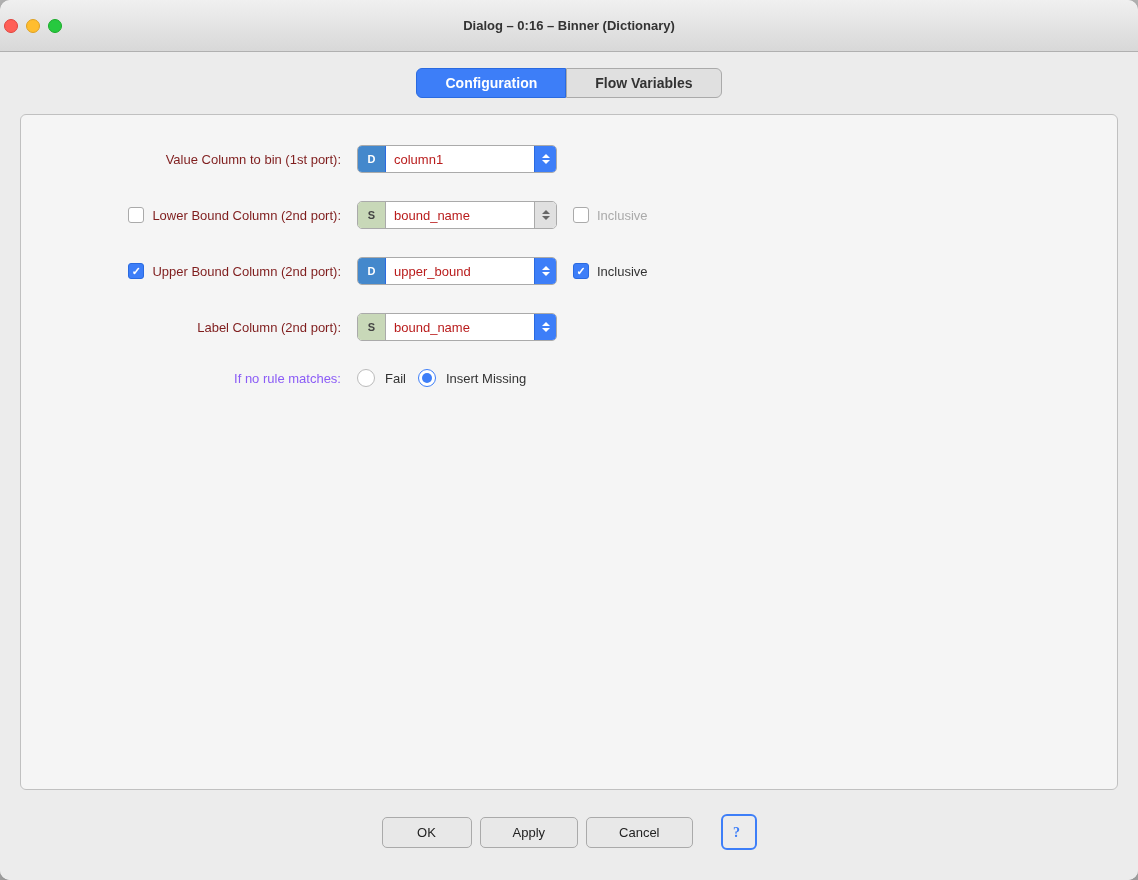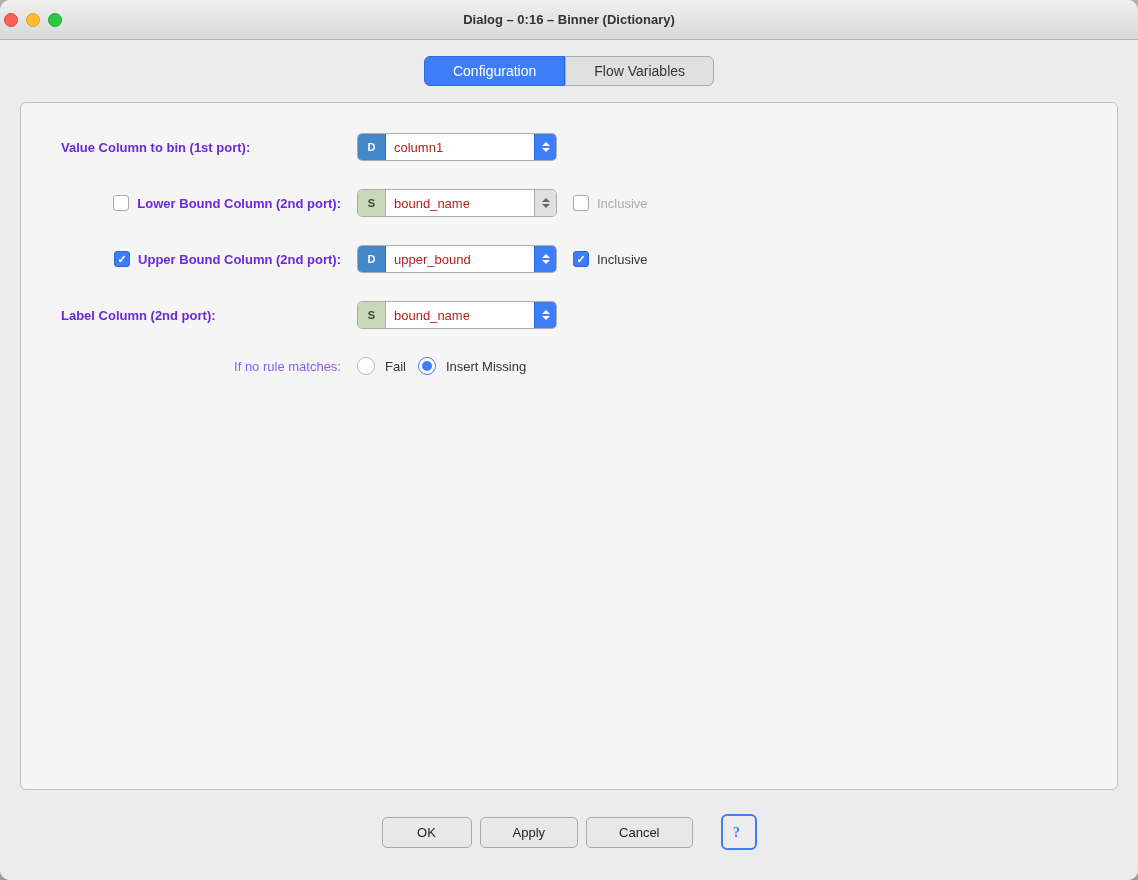--- a/index.html
+++ b/index.html
@@ -20,21 +20,21 @@
       background: #ececec;
       border-radius: 10px;
       box-shadow: 0 10px 40px rgba(0,0,0,0.5);
       display: flex;
       flex-direction: column;
       overflow: hidden;
     }
 
     .title-bar {
       background: linear-gradient(to bottom, #f0f0f0, #d8d8d8);
-      height: 40px;
+      height: 52px;
       display: flex;
       align-items: center;
       padding: 0 4px;
       border-bottom: 1px solid #b0b0b0;
       position: relative;
       border-radius: 10px 10px 0 0;
       text-align: center;
     }
 
     .traffic-lights {
@@ -75,21 +75,21 @@
       display: flex;
       gap: 0;
       margin-bottom: 16px;
       align-items: center;
       justify-content: center;
     }
 
     .tab {
       padding: 6px 28px;
       font-size: 14px;
-      font-weight: 400;
+      font-weight: 700;
       cursor: pointer;
       border: 1px solid #aaa;
       background: #e0e0e0;
       color: #333;
     }
 
     .tab:first-child {
       border-radius: 6px 0 0 6px;
     }
 
@@ -113,25 +113,25 @@
     }
 
     .form-row {
       display: flex;
       align-items: center;
       margin-bottom: 28px;
       gap: 16px;
     }
 
     .form-row-label {
-      text-align: left;
+      text-align: right;
       min-width: 280px;
       font-size: 13px;
-      color: #6d28d9;
-      font-weight: 700;
+      color: #7f1d1d;
+      font-weight: 400;
     }
 
     .form-row-label.with-checkbox {
       display: flex;
       align-items: center;
       justify-content: flex-end;
       gap: 8px;
     }
 
     .form-controls {

